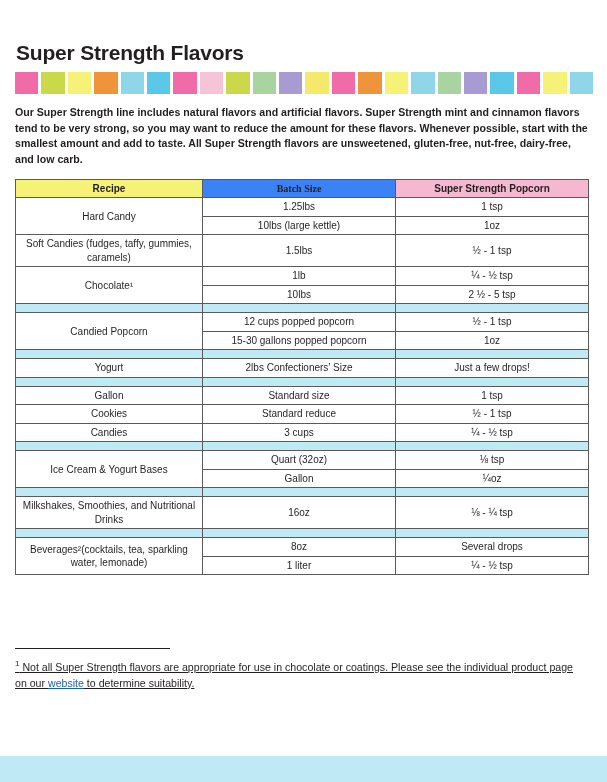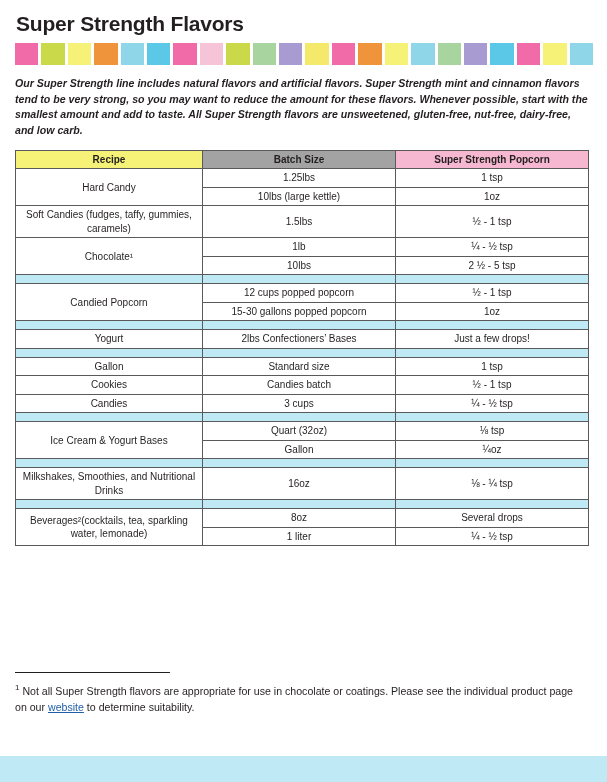--- a/index.html
+++ b/index.html
@@ -19,20 +19,21 @@
     height: 782px;
     padding: 10px 14px 0 14px;
   }
 
   
   .title-row {
     display: flex;
     align-items: baseline;
     gap: 14px;
     padding: 2px 0 0 2px;
+    margin-top: 29px;
   }
   .title-main {
     font-size: 21px;
     font-weight: bold;
     letter-spacing: -0.2px;
     color: #231f20;
   }
   .title-sub {
     font-size: 14.5px;
     font-weight: bold;
@@ -49,21 +50,20 @@
   .swatch { flex: 1 1 0; height: 22px; }
 
   
   .intro {
     margin: 11px 1px 0 1px;
     font-size: 10.6px;
     font-weight: bold;
     line-height: 1.47;
     color: #231f20;
     max-width: 573px;
-    font-style: italic;
   }
 
   
   table.usage {
     margin: 12px 1px 0 1px;
     border-collapse: collapse;
     width: 573px;
     table-layout: fixed;
   }
   table.usage col.c1 { width: 187px; }
@@ -80,37 +80,38 @@
   }
   table.usage td {
     font-size: 10px;
     text-align: center;
     padding: 2px 3px;
     border: 1px solid #5a5a5a;
     height: 17px;
     line-height: 1.35;
   }
   th.h1 { background: #f5f277; }
-  th.h2 { background: #a3a3a3; }
+  th.h2 { background: #3b82f6; font-family: Liberation Serif, serif; }
   th.h3 { background: #f5b8d0; }
 
   tr.spacer td {
     background: #bfe9f5;
     height: 9px;
     padding: 0;
     border: 1px solid #5a5a5a;
   }
   td.recipe { text-align: center; }
 
   
   .footnotes {
     position: absolute;
     left: 15px;
-    top: 672px;
+    top: 648px;
     width: 575px;
+    text-decoration: underline;
   }
   .fn-rule {
     width: 155px;
     height: 0;
     border-top: 1px solid #231f20;
     margin-bottom: 9px;
   }
   .fn {
     font-size: 10.6px;
     line-height: 1.52;
@@ -222,36 +223,36 @@
           <td>15-30 gallons popped popcorn</td>
           <td>1oz</td>
         </tr>
         <tr class="spacer">
           <td></td>
           <td></td>
           <td></td>
         </tr>
         <tr>
           <td class="recipe" rowspan="1">Yogurt</td>
-          <td>2lbs Confectioners’ Bases</td>
+          <td>2lbs Confectioners’ Size</td>
           <td>Just a few drops!</td>
         </tr>
         <tr class="spacer">
           <td></td>
           <td></td>
           <td></td>
         </tr>
         <tr>
           <td class="recipe" rowspan="1">Gallon</td>
           <td>Standard size</td>
           <td>1 tsp</td>
         </tr>
         <tr>
           <td class="recipe" rowspan="1">Cookies</td>
-          <td>Candies batch</td>
+          <td>Standard reduce</td>
           <td>½ - 1 tsp</td>
         </tr>
         <tr>
           <td class="recipe" rowspan="1">Candies</td>
           <td>3 cups</td>
           <td>¼ - ½ tsp</td>
         </tr>
         <tr class="spacer">
           <td></td>
           <td></td>

